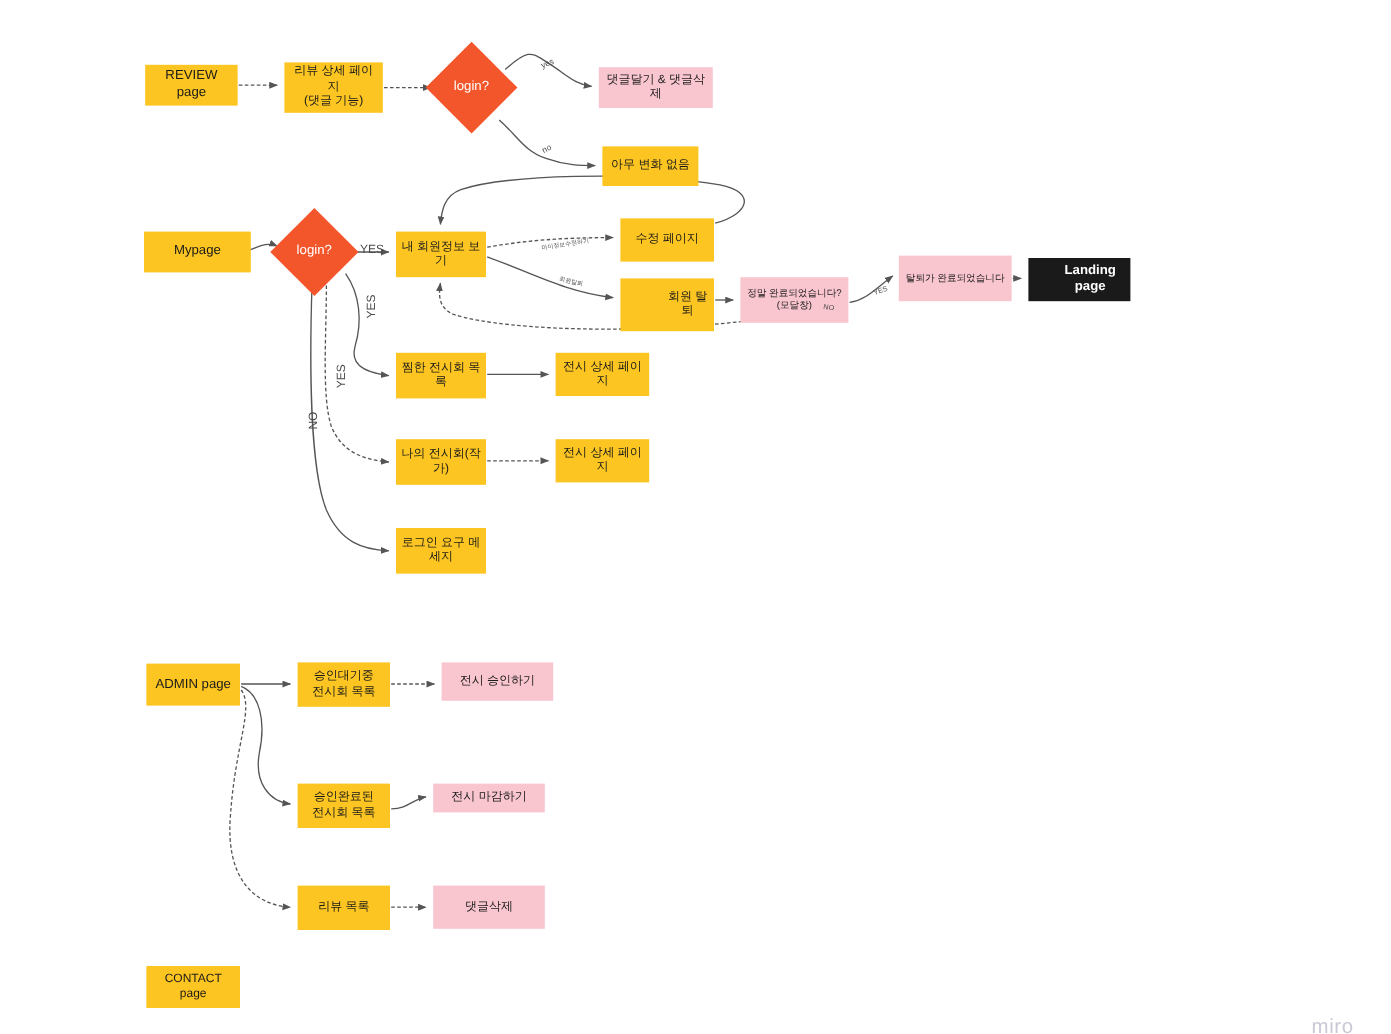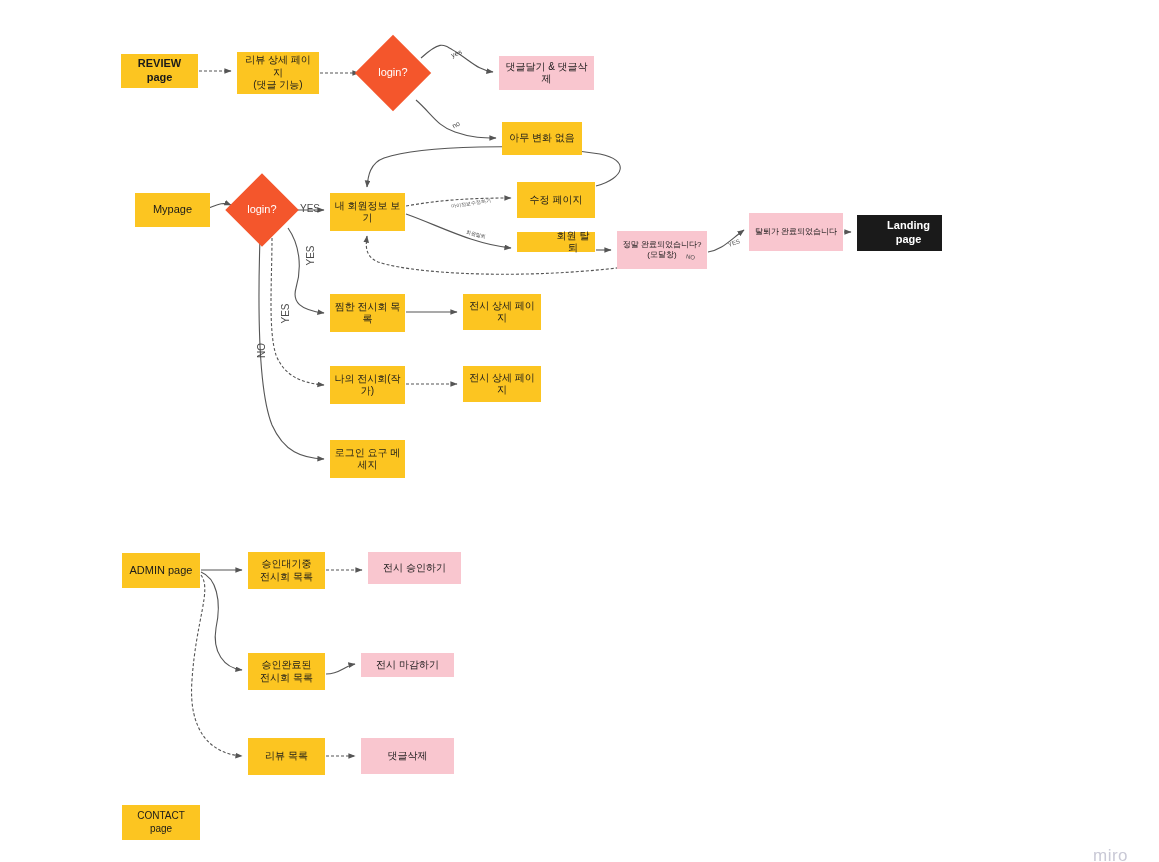--- a/index.html
+++ b/index.html
@@ -96,31 +96,31 @@
       <path d="M201,570 L242,570"></path>
       <path d="M201,572 C216,578 222,600 216,628 C212,652 224,668 242,670"></path>
       <path d="M201,575 C212,590 196,620 192,680 C188,730 210,754 242,756" stroke-dasharray="3,2"></path>
       <path d="M326,570 L362,570" stroke-dasharray="3,2"></path>
       <path d="M326,674 C340,674 344,666 355,664"></path>
       <path d="M326,756 L355,756" stroke-dasharray="3,2"></path>
     </g>
   </svg>
 
   <div id="nodes">
-      <div class="node yellow" style="left: 121px; top: 54px; width: 77px; height: 34px; font-size: 11px; font-weight: bold;">REVIEW page</div>
+      <div class="node yellow" style="left: 121px; top: 54px; width: 77px; height: 34px; font-size: 11px;">REVIEW page</div>
       <div class="node yellow" style="left: 237px; top: 52px; width: 82px; height: 42px; font-size: 10px;">리뷰 상세 페이지
 (댓글 기능)</div>
       <div class="node diamond" style="left: 366px; top: 46px; width: 54px; height: 54px; font-size: 11px;"><span>login?</span></div>
       <div class="node pink" style="left: 499px; top: 56px; width: 95px; height: 34px; font-size: 10px; text-align: center;">댓글달기 &amp; 댓글삭제</div>
       <div class="node yellow" style="left: 502px; top: 122px; width: 80px; height: 33px; font-size: 10px;">아무 변화 없음</div>
-      <div class="node yellow" style="left: 135px; top: 193px; width: 75px; height: 34px; font-size: 11px;">Mypage</div>
+      <div class="node yellow" style="left: 120px; top: 193px; width: 89px; height: 34px; font-size: 11px;">Mypage</div>
       <div class="node diamond" style="left: 236px; top: 184px; width: 52px; height: 52px; font-size: 11px;"><span>login?</span></div>
       <div class="node yellow" style="left: 330px; top: 193px; width: 75px; height: 38px; font-size: 10px; text-align: center;">내 회원정보 보기</div>
       <div class="node yellow" style="left: 517px; top: 182px; width: 78px; height: 36px; font-size: 10px;">수정 페이지</div>
-      <div class="node yellow" style="left: 517px; top: 232px; width: 78px; height: 20px; font-size: 10px; padding-left: 38px;">회원 탈퇴</div>
+      <div class="node yellow" style="left: 517px; top: 232px; width: 78px; height: 44px; font-size: 10px; padding-left: 38px;">회원 탈퇴</div>
       <div class="node pink" style="left: 617px; top: 231px; width: 90px; height: 38px; font-size: 8px;">정말 완료되었습니다?
 (모달창)</div>
       <div class="node pink" style="left: 749px; top: 213px; width: 94px; height: 38px; font-size: 8px;">탈퇴가 완료되었습니다</div>
       <div class="node dark" style="left: 857px; top: 215px; width: 85px; height: 36px; font-size: 11px; padding-left: 22px;">Landing page</div>
       <div class="node yellow" style="left: 330px; top: 294px; width: 75px; height: 38px; font-size: 10px;">찜한 전시회 목록</div>
       <div class="node yellow" style="left: 463px; top: 294px; width: 78px; height: 36px; font-size: 10px;">전시 상세 페이지</div>
       <div class="node yellow" style="left: 330px; top: 366px; width: 75px; height: 38px; font-size: 10px;">나의 전시회(작가)</div>
       <div class="node yellow" style="left: 463px; top: 366px; width: 78px; height: 36px; font-size: 10px;">전시 상세 페이지</div>
       <div class="node yellow" style="left: 330px; top: 440px; width: 75px; height: 38px; font-size: 10px;">로그인 요구 메세지</div>
       <div class="node yellow" style="left: 122px; top: 553px; width: 78px; height: 35px; font-size: 11px;">ADMIN page</div>

